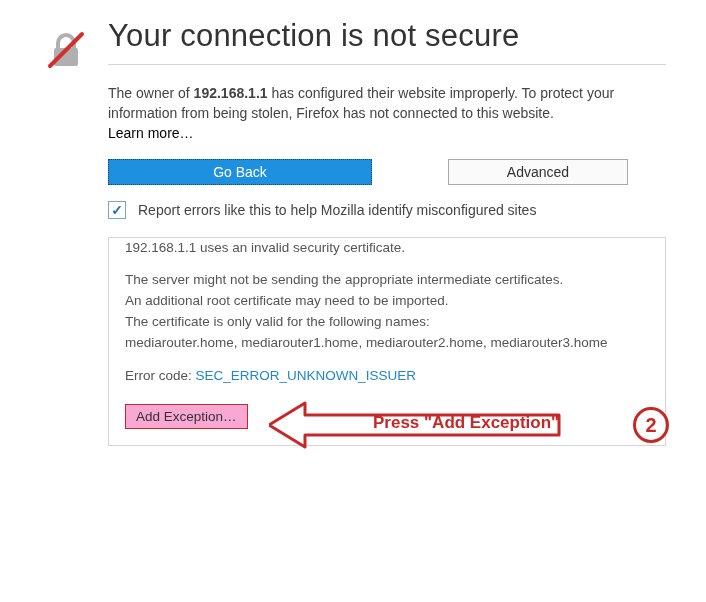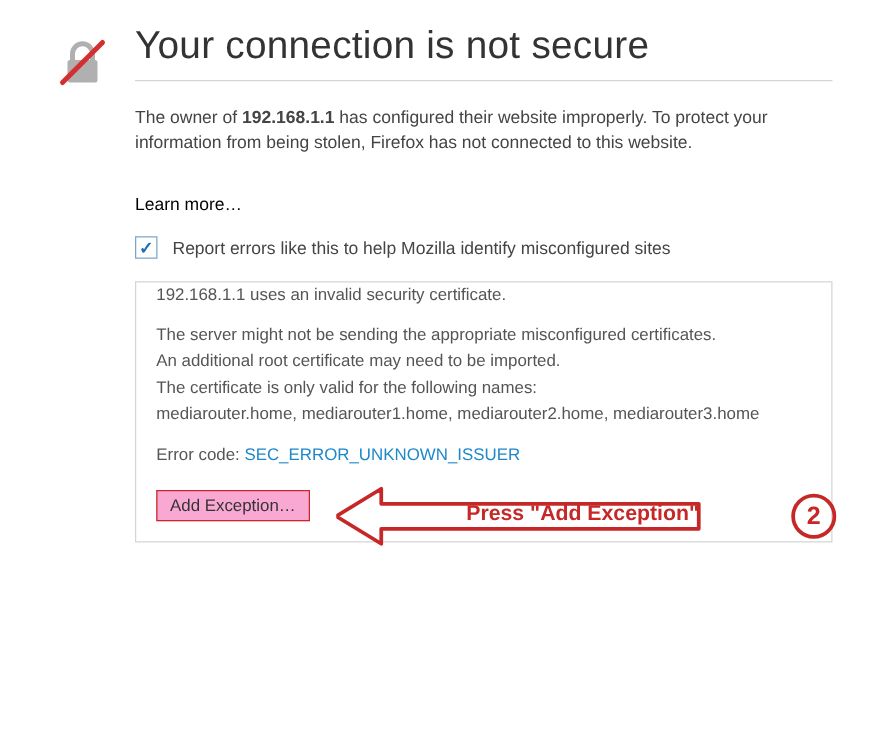--- a/index.html
+++ b/index.html
@@ -30,21 +30,21 @@
   }
   .divider {
     height: 1px;
     background: #d5d5d5;
     margin-bottom: 18px;
   }
   .description {
     font-size: 14px;
     line-height: 1.45;
     color: #444;
-    margin-bottom: 31px;
+    margin-bottom: 0;
   }
   .description .bold { font-weight: bold; }
   .learn-more {
     display: inline-block;
     color: #000000;
     font-size: 14px;
     text-decoration: none;
     cursor: pointer;
     margin-bottom: 18px;
   }
@@ -167,34 +167,38 @@
     <div class="content">
       <h1>Your connection is not secure</h1>
       <div class="divider"></div>
 
       <div class="description">
         <span>The owner of </span><span class="bold">192.168.1.1</span><span> has configured their website improperly. To protect your information from being stolen, Firefox has not connected to this website.</span>
       </div>
 
       <a class="learn-more">Learn more…</a>
 
+      <div class="button-row">
+        <button class="btn btn-goback">Go Back</button>
+        <button class="btn btn-advanced">Advanced</button>
+      </div>
 
       <div class="checkbox-row">
         <div class="checkbox-box">
           <span>✓</span>
         </div>
         <span>Report errors like this to help Mozilla identify misconfigured sites</span>
       </div>
 
       <div class="details-panel">
         <div class="blk">
           <p>192.168.1.1 uses an invalid security certificate.</p>
         </div>
         <div class="blk">
-          <p>The server might not be sending the appropriate misconfigured certificates.</p>
+          <p>The server might not be sending the appropriate intermediate certificates.</p>
           <p>An additional root certificate may need to be imported.</p>
           <p>The certificate is only valid for the following names:</p>
           <p>  mediarouter.home, mediarouter1.home, mediarouter2.home, mediarouter3.home</p>
         </div>
         <div class="blk">
           <p>
             <span>Error code: </span><span class="error-code">SEC_ERROR_UNKNOWN_ISSUER</span>
           </p>
         </div>
         <button class="add-exception-btn">Add Exception…</button>

